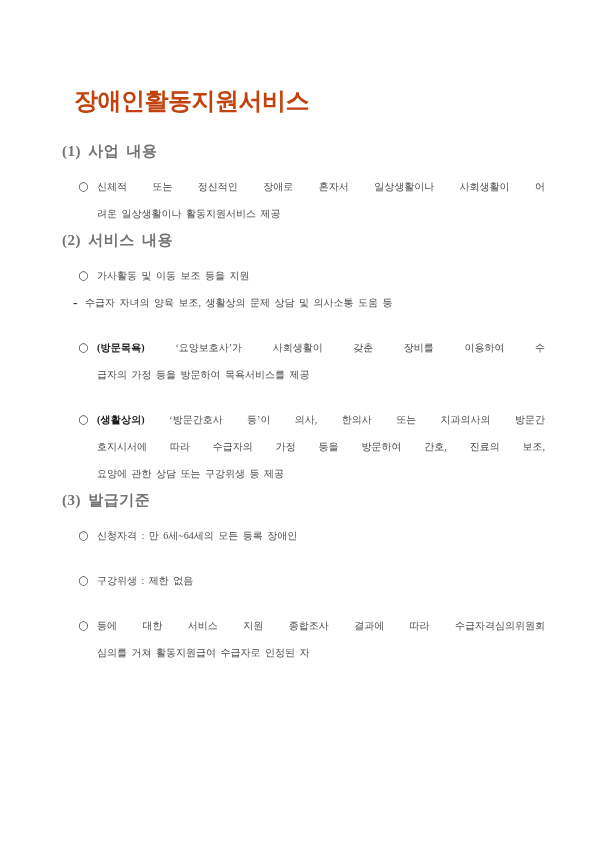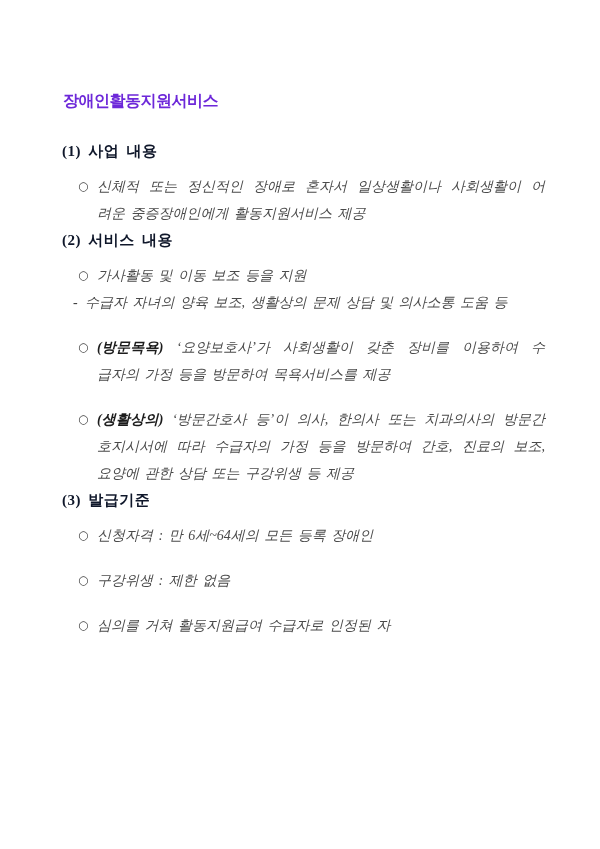--- a/index.html
+++ b/index.html
@@ -10,33 +10,33 @@
     background: #ffffff;
     box-sizing: border-box;
     padding: 90px 55px 0 62px;
     overflow: hidden;
     font-family: "Liberation Serif", "DejaVu Serif", serif;
     color: #4a4a4a;
   }
   .doc-title {
     font-family: "Liberation Sans", "DejaVu Sans", sans-serif;
     font-weight: bold;
-    font-size: 16px;
+    font-size: 24px;
     line-height: 22px;
     letter-spacing: -0.5px;
-    color: #6d28d9;
-    margin: 0 0 26px 1px;
+    color: #c2410c;
+    margin: 0 0 26px 12px;
   }
   .sec { margin: 0; }
   .sec + .sec { }
   .sec-heading {
     font-weight: bold;
     font-size: 15px;
     line-height: 27px;
-    color: #0f172a;
+    color: #737373;
     letter-spacing: 0.5px;
     word-spacing: 3px;
     margin: 0 0 8px 0;
   }
   .item { display: flex; align-items: stretch; }
   .item + .item { margin-top: 18px; }
   .item.sub { margin-top: 0; }
   .marker {
     flex: 0 0 35px;
     box-sizing: border-box;
@@ -47,45 +47,44 @@
     color: #3c3c3c;
   }
   .item.sub .marker {
     flex: 0 0 23px;
     padding-left: 11px;
     font-family: "Liberation Serif", "DejaVu Serif", serif;
     font-size: 14px;
   }
   .text { flex: 1 1 auto; min-width: 0; }
   .ln {
-    font-size: 14px;
+    font-size: 10px;
     line-height: 27px;
     word-spacing: 2px;
     word-break: keep-all;
-    font-style: italic;
   }
   .ln.jf {
     text-align: justify;
     text-align-last: justify;
   }
   .ln strong { color: #1c1c1c; letter-spacing: 0.2px; }
 </style>
 </head>
 <body>
 
 <div class="page">
   <h1 class="doc-title">장애인활동지원서비스</h1>
   <div id="sections">
       <section class="sec">
         <div class="sec-heading">(1) 사업 내용</div>
         <div class="item">
           <span class="marker">○</span>
           <div class="text">
             <div class="ln jf">신체적 또는 정신적인 장애로 혼자서 일상생활이나 사회생활이 어</div>
-            <div class="ln">려운 중증장애인에게 활동지원서비스 제공</div>
+            <div class="ln">려운 일상생활이나 활동지원서비스 제공</div>
           </div>
         </div>
       </section>
       <section class="sec">
         <div class="sec-heading">(2) 서비스 내용</div>
         <div class="item">
           <span class="marker">○</span>
           <div class="text">
             <div class="ln">가사활동 및 이동 보조 등을 지원</div>
           </div>
@@ -122,18 +121,19 @@
         </div>
         <div class="item">
           <span class="marker">○</span>
           <div class="text">
             <div class="ln">구강위생 : 제한 없음</div>
           </div>
         </div>
         <div class="item">
           <span class="marker">○</span>
           <div class="text">
+            <div class="ln jf">등에 대한 서비스 지원 종합조사 결과에 따라 수급자격심의위원회</div>
             <div class="ln">심의를 거쳐 활동지원급여 수급자로 인정된 자</div>
           </div>
         </div>
       </section>
     </div>
 </div>
 
 </body></html>

